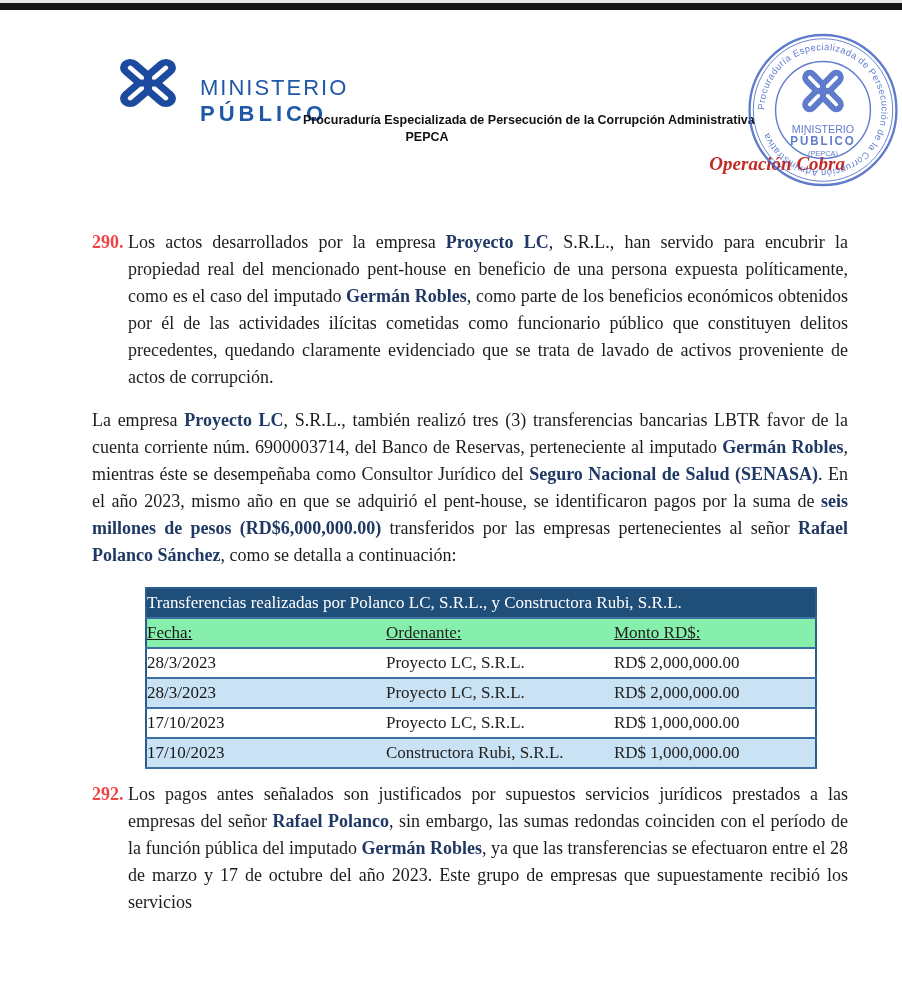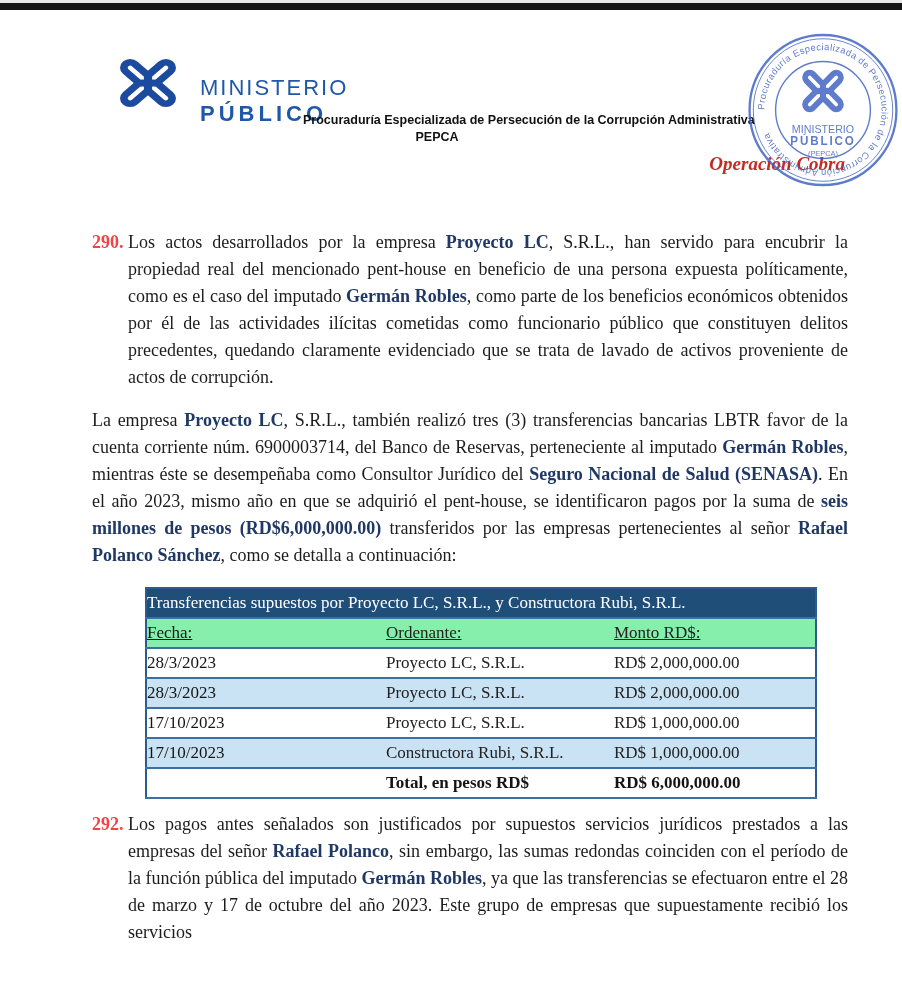--- a/index.html
+++ b/index.html
@@ -19,21 +19,21 @@
   .logo-knot{position:absolute;left:113px;top:50px;width:70px;height:60px;color:#1c4a9e;}
   .logo-word{position:absolute;left:200px;top:72px;color:#2058a8;font-family:"Liberation Sans",sans-serif;}
   .logo-word .l1{font-size:22px;font-weight:400;letter-spacing:2px;line-height:26px;}
   .logo-word .l2{font-size:22px;font-weight:700;letter-spacing:4px;line-height:26px;}
   .division-title{
     position:absolute;left:303px;top:110px;width:470px;
     font-family:"Liberation Sans",sans-serif;font-size:12.5px;font-weight:700;color:#111;
     line-height:15px;
   }
   .division-abbr{
-    position:absolute;left:307px;top:127px;width:260px;text-align:center;
+    position:absolute;left:297px;top:127px;width:260px;text-align:center;
     font-family:"Liberation Sans",sans-serif;font-size:12.5px;font-weight:700;color:#111;
   }
   .case-labels{
     position:absolute;top:148px;right:57px;text-align:right;
     font-style:italic;font-weight:700;font-size:19px;line-height:25px;color:#c32b27;
   }
   .stamp{position:absolute;top:12px;right:0;opacity:.82;}
 
   
   .content{padding:0 54px 0 92px;}
@@ -134,21 +134,21 @@
 
     <div class="tbl-wrap">
       <table class="transfers">
         <colgroup>
           <col class="col-fecha">
             <col class="col-ordenante">
             <col class="col-monto">
         </colgroup>
         <tbody>
           <tr class="tbl-title">
-            <td colspan="3">Transferencias supuestos por Proyecto LC, S.R.L., y Constructora Rubi, S.R.L.</td>
+            <td colspan="3">Transferencias realizadas por Polanco LC, S.R.L., y Constructora Rubi, S.R.L.</td>
           </tr>
           <tr class="tbl-head">
             <td class="c0">Fecha:</td>
             <td class="c1">Ordenante:</td>
             <td class="c2">Monto RD$:</td>
           </tr>
 
           <tr>
               <td class="c0">28/3/2023</td>
               <td class="c1">Proyecto LC, S.R.L.</td>
@@ -162,25 +162,20 @@
             <tr>
               <td class="c0">17/10/2023</td>
               <td class="c1">Proyecto LC, S.R.L.</td>
               <td class="c2">RD$ 1,000,000.00</td>
             </tr>
             <tr class="alt">
               <td class="c0">17/10/2023</td>
               <td class="c1">Constructora Rubi, S.R.L.</td>
               <td class="c2">RD$ 1,000,000.00</td>
             </tr>
-            <tr class="total">
-            <td class="c0"></td>
-            <td class="c1">Total, en pesos RD$</td>
-            <td class="c2">RD$ 6,000,000.00</td>
-          </tr>
         </tbody>
       </table>
     </div>
 
     <section class="para" id="p292">
       <span class="para-num">292.</span>
       <div class="para-text"><span>Los pagos antes señalados son justificados por supuestos servicios jurídicos prestados a las empresas del señor </span><b>Rafael Polanco</b><span>, sin embargo, las sumas redondas coinciden con el período de la función pública del imputado </span><b>Germán Robles</b><span>, ya que las transferencias se efectuaron entre el 28 de marzo y 17 de octubre del año 2023. Este grupo de empresas que supuestamente recibió los servicios</span></div>
     </section>
 
   </main>

